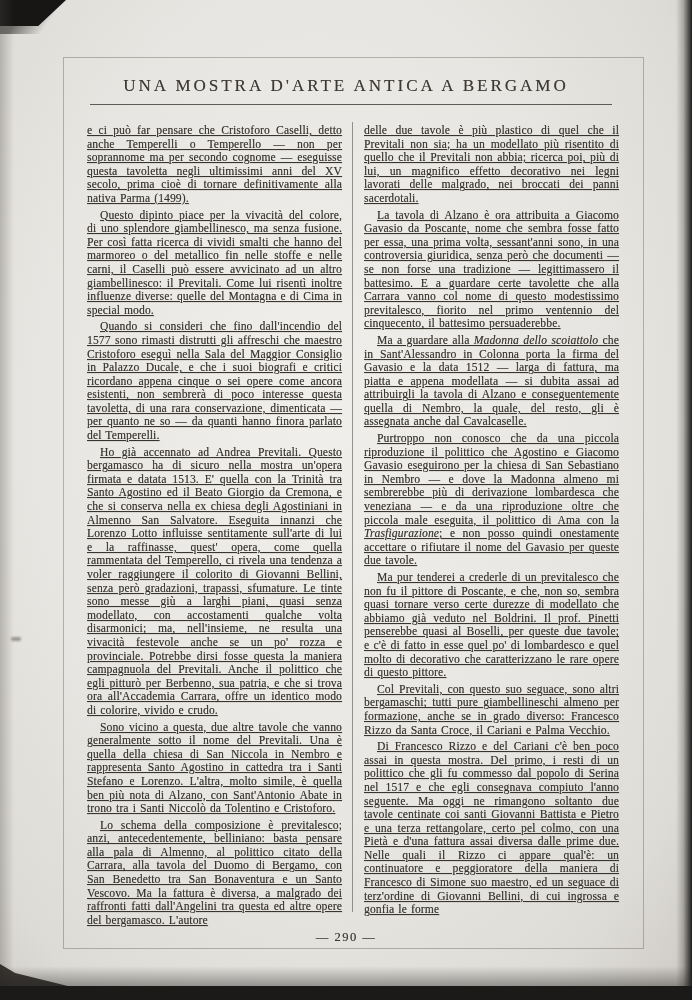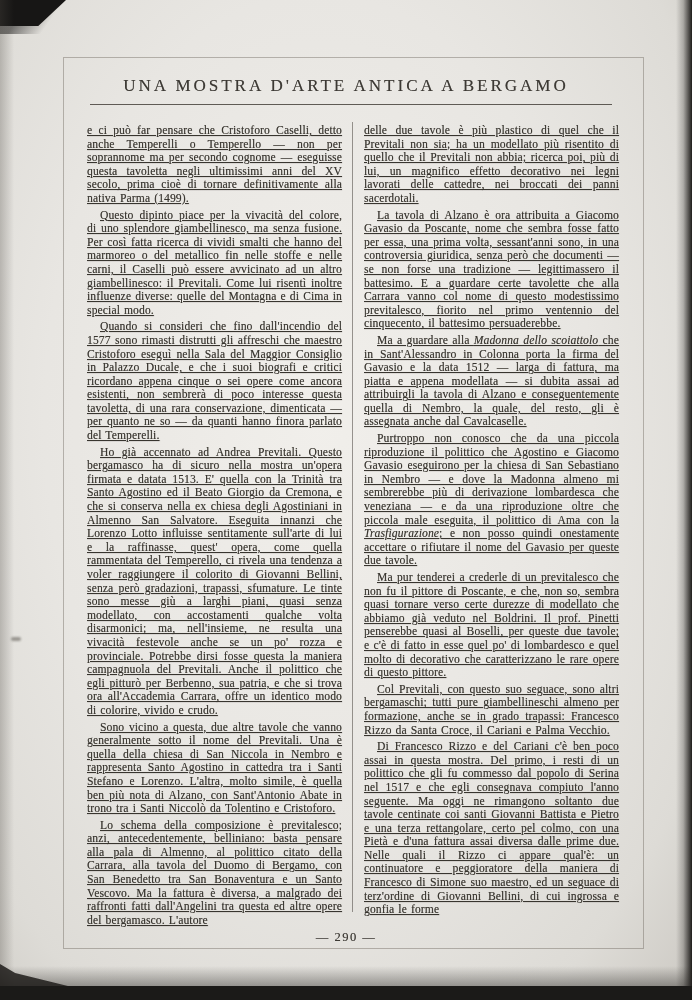--- a/index.html
+++ b/index.html
@@ -103,26 +103,26 @@
   <div class="columns">
     <div class="col">
         <p><span>e ci può far pensare che Cristoforo Caselli, detto anche Temperelli o Temperello — non per soprannome ma per secondo cognome — eseguisse questa tavoletta negli ultimissimi anni del XV secolo, prima cioè di tornare definitivamente alla nativa Parma (1499).</span></p>
         <p class="indent"><span>Questo dipinto piace per la vivacità del colore, di uno splendore giambellinesco, ma senza fusione. Per così fatta ricerca di vividi smalti che hanno del marmoreo o del metallico fin nelle stoffe e nelle carni, il Caselli può essere avvicinato ad un altro giambellinesco: il Previtali. Come lui risentì inoltre influenze diverse: quelle del Montagna e di Cima in special modo.</span></p>
         <p class="indent"><span>Quando si consideri che fino dall'incendio del 1577 sono rimasti distrutti gli affreschi che maestro Cristoforo eseguì nella Sala del Maggior Consiglio in Palazzo Ducale, e che i suoi biografi e critici ricordano appena cinque o sei opere come ancora esistenti, non sembrerà di poco interesse questa tavoletta, di una rara conservazione, dimenticata — per quanto ne so — da quanti hanno finora parlato del Temperelli.</span></p>
         <p class="indent"><span>Ho già accennato ad Andrea Previtali. Questo bergamasco ha di sicuro nella mostra un'opera firmata e datata 1513. E' quella con la Trinità tra Santo Agostino ed il Beato Giorgio da Cremona, e che si conserva nella ex chiesa degli Agostiniani in Almenno San Salvatore. Eseguita innanzi che Lorenzo Lotto influisse sentitamente sull'arte di lui e la raffinasse, quest' opera, come quella rammentata del Temperello, ci rivela una tendenza a voler raggiungere il colorito di Giovanni Bellini, senza però gradazioni, trapassi, sfumature. Le tinte sono messe giù a larghi piani, quasi senza modellato, con accostamenti qualche volta disarmonici; ma, nell'insieme, ne resulta una vivacità festevole anche se un po' rozza e provinciale. Potrebbe dirsi fosse questa la maniera campagnuola del Previtali. Anche il polittico che egli pitturò per Berbenno, sua patria, e che si trova ora all'Accademia Carrara, offre un identico modo di colorire, vivido e crudo.</span></p>
         <p class="indent"><span>Sono vicino a questa, due altre tavole che vanno generalmente sotto il nome del Previtali. Una è quella della chiesa di San Niccola in Nembro e rappresenta Santo Agostino in cattedra tra i Santi Stefano e Lorenzo. L'altra, molto simile, è quella ben più nota di Alzano, con Sant'Antonio Abate in trono tra i Santi Niccolò da Tolentino e Cristoforo.</span></p>
         <p class="indent"><span>Lo schema della composizione è previtalesco; anzi, antecedentemente, belliniano: basta pensare alla pala di Almenno, al polittico citato della Carrara, alla tavola del Duomo di Bergamo, con San Benedetto tra San Bonaventura e un Santo Vescovo. Ma la fattura è diversa, a malgrado dei raffronti fatti dall'Angelini tra questa ed altre opere del bergamasco. L'autore</span></p>
       </div>
     <div class="col">
-        <p><span>delle due tavole è più plastico di quel che il Previtali non sia; ha un modellato più risentito di quello che il Previtali non abbia; ricerca poi, più di lui, un magnifico effetto decorativo nei legni lavorati delle cattedre, nei broccati dei panni sacerdotali.</span></p>
+        <p><span>delle due tavole è più plastico di quel che il Previtali non sia; ha un modellato più risentito di quello che il Previtali non abbia; ricerca poi, più di lui, un magnifico effetto decorativo nei legni lavorati delle malgrado, nei broccati dei panni sacerdotali.</span></p>
         <p class="indent"><span>La tavola di Alzano è ora attribuita a Giacomo Gavasio da Poscante, nome che sembra fosse fatto per essa, una prima volta, sessant'anni sono, in una controversia giuridica, senza però che documenti — se non forse una tradizione — legittimassero il battesimo. E a guardare certe tavolette che alla Carrara vanno col nome di questo modestissimo previtalesco, fiorito nel primo ventennio del cinquecento, il battesimo persuaderebbe.</span></p>
         <p class="indent"><span>Ma a guardare alla </span><span class="italic-run">Madonna dello scoiattolo</span><span> che in Sant'Alessandro in Colonna porta la firma del Gavasio e la data 1512 — larga di fattura, ma piatta e appena modellata — si dubita assai ad attribuirgli la tavola di Alzano e conseguentemente quella di Nembro, la quale, del resto, gli è assegnata anche dal Cavalcaselle.</span></p>
         <p class="indent"><span>Purtroppo non conosco che da una piccola riproduzione il polittico che Agostino e Giacomo Gavasio eseguirono per la chiesa di San Sebastiano in Nembro — e dove la Madonna almeno mi sembrerebbe più di derivazione lombardesca che veneziana — e da una riproduzione oltre che piccola male eseguita, il polittico di Ama con la </span><span class="italic-run">Trasfigurazione</span><span>; e non posso quindi onestamente accettare o rifiutare il nome del Gavasio per queste due tavole.</span></p>
         <p class="indent"><span>Ma pur tenderei a crederle di un previtalesco che non fu il pittore di Poscante, e che, non so, sembra quasi tornare verso certe durezze di modellato che abbiamo già veduto nel Boldrini. Il prof. Pinetti penserebbe quasi al Boselli, per queste due tavole; e c'è di fatto in esse quel po' di lombardesco e quel molto di decorativo che caratterizzano le rare opere di questo pittore.</span></p>
-        <p class="indent"><span>Col Previtali, con questo suo seguace, sono altri bergamaschi; tutti pure giambellineschi almeno per formazione, anche se in grado trapassi: Francesco Rizzo da Santa Croce, il Cariani e Palma Vecchio.</span></p>
+        <p class="indent"><span>Col Previtali, con questo suo seguace, sono altri bergamaschi; tutti pure giambellineschi almeno per formazione, anche se in grado diverso: Francesco Rizzo da Santa Croce, il Cariani e Palma Vecchio.</span></p>
         <p class="indent"><span>Di Francesco Rizzo e del Cariani c'è ben poco assai in questa mostra. Del primo, i resti di un polittico che gli fu commesso dal popolo di Serina nel 1517 e che egli consegnava compiuto l'anno seguente. Ma oggi ne rimangono soltanto due tavole centinate coi santi Giovanni Battista e Pietro e una terza rettangolare, certo pel colmo, con una Pietà e d'una fattura assai diversa dalle prime due. Nelle quali il Rizzo ci appare qual'è: un continuatore e peggioratore della maniera di Francesco di Simone suo maestro, ed un seguace di terz'ordine di Giovanni Bellini, di cui ingrossa e gonfia le forme</span></p>
       </div>
   </div>
   <div class="col-divider"></div>
 
   <div class="page-number">— 290 —</div>
 
   <div class="smudge"></div>
   <div class="edge-top-left-fade"></div>
   <div class="edge-top-left"></div>

